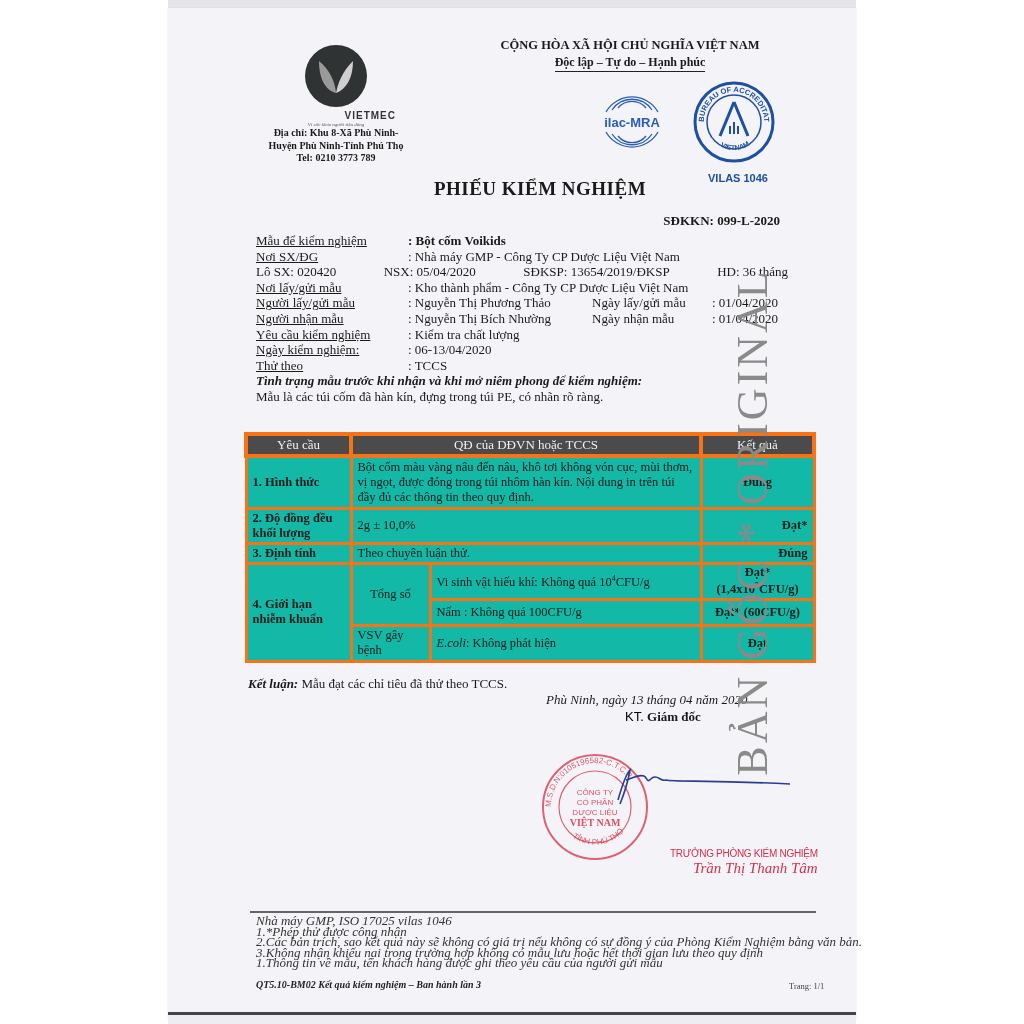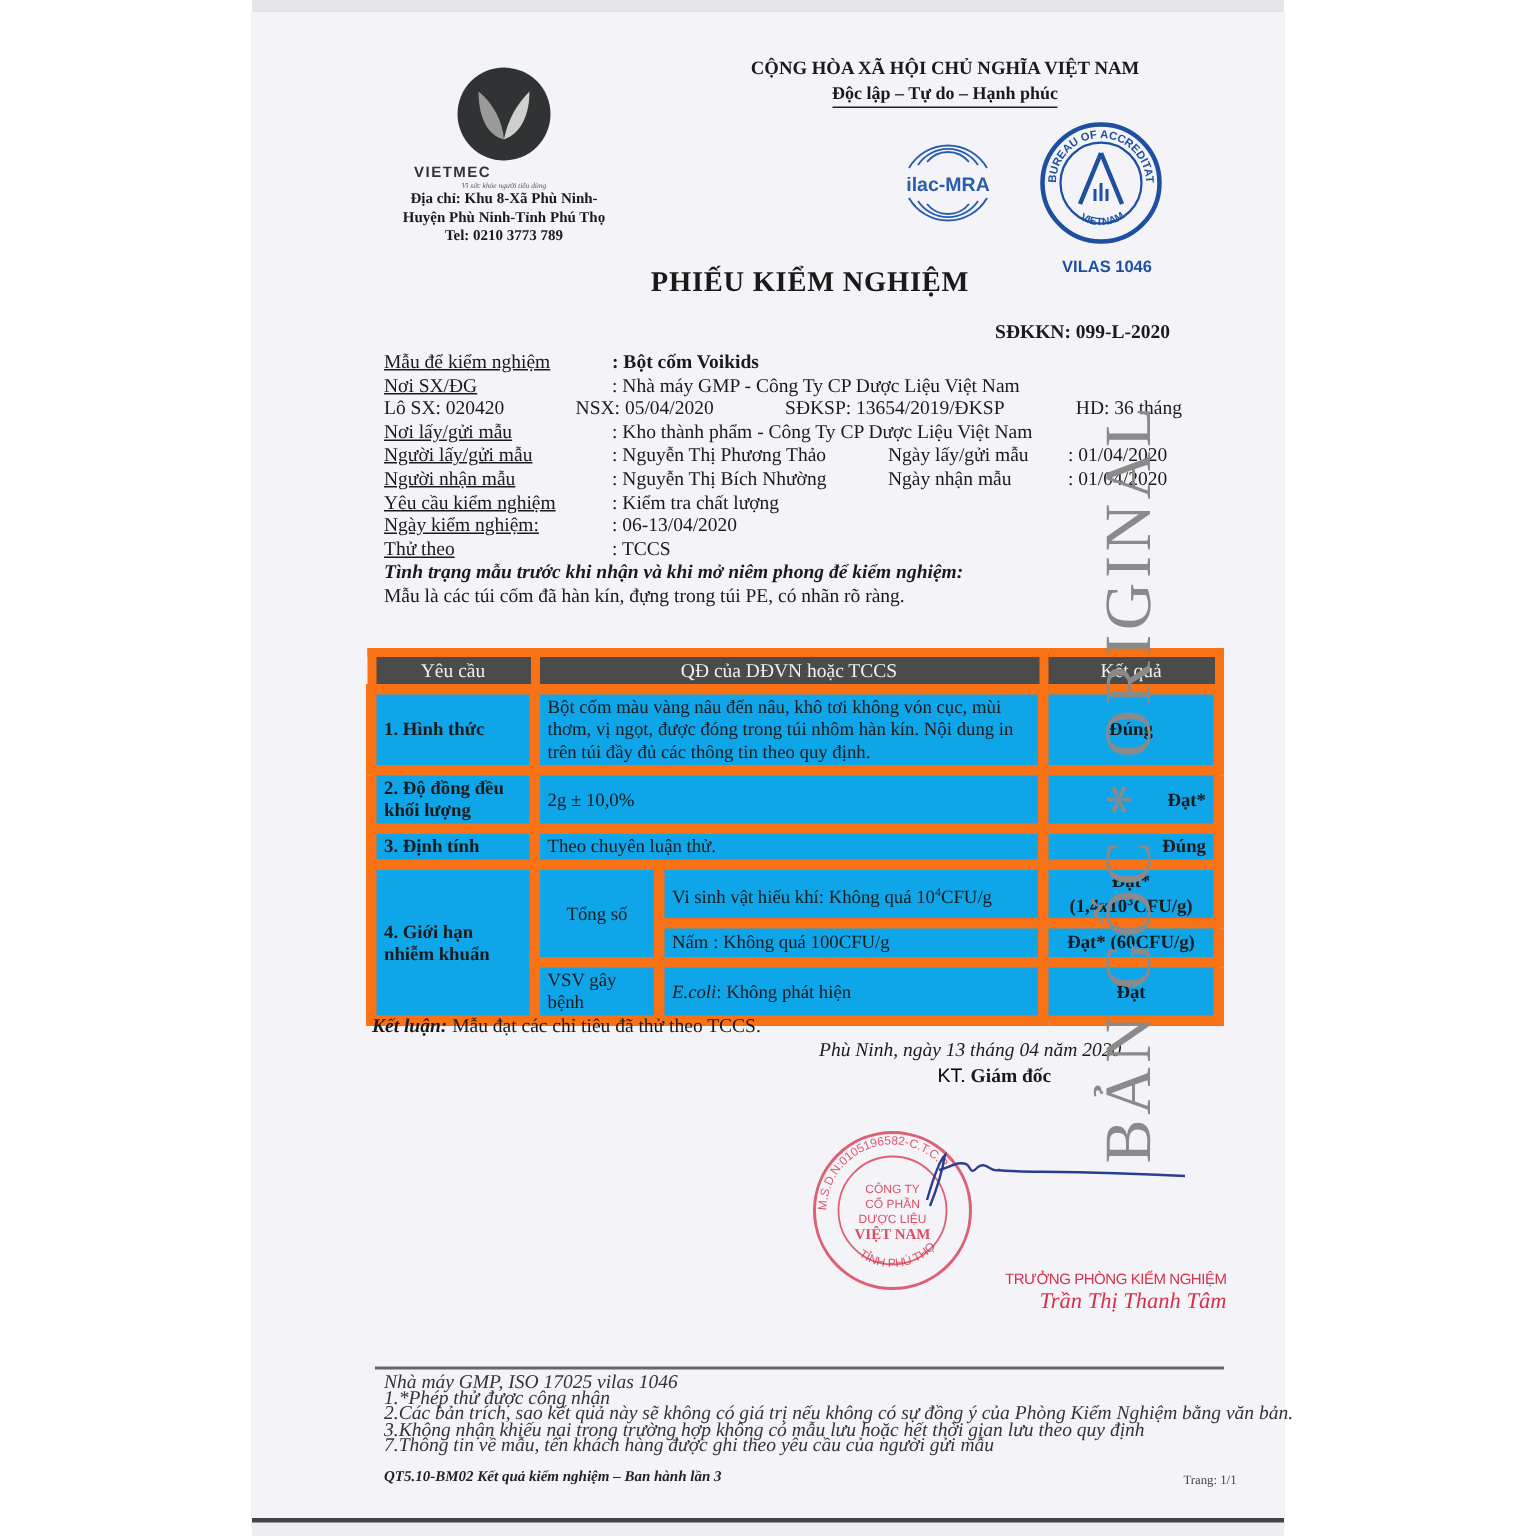--- a/index.html
+++ b/index.html
@@ -3,43 +3,43 @@
 <meta charset="utf-8">
 <style>
   html,body{margin:0;padding:0;background:#ffffff;}
   body{width:1024px;height:1024px;position:relative;overflow:hidden;font-family:"Liberation Serif","DejaVu Serif",serif;color:#1a1a1a;}
   .page{position:absolute;left:168px;top:8px;width:688px;height:1010px;background:#f4f4f8;box-shadow:0 0 1px #ccc;}
   .page-top-shade{position:absolute;left:168px;top:0;width:688px;height:10px;background:#e4e4ea;}
   .page-bottom-shade{position:absolute;left:168px;top:1013px;width:688px;height:11px;background:#eeeef2;}
   .abs{position:absolute;}
   
   .logo-circle{left:305px;top:45px;width:62px;height:62px;border-radius:50%;background:#2f3333;}
-  .logo-brand{left:276px;top:110px;width:120px;text-align:left;font-family:"Liberation Sans","DejaVu Sans",sans-serif;font-weight:bold;font-size:10px;letter-spacing:1px;color:#333;}
+  .logo-brand{left:276px;top:110px;width:120px;text-align:right;font-family:"Liberation Sans","DejaVu Sans",sans-serif;font-weight:bold;font-size:10px;letter-spacing:1px;color:#333;}
   .logo-slogan{left:276px;top:122px;width:120px;text-align:center;font-size:5px;font-style:italic;color:#555;}
   .addr{left:236px;top:127px;width:200px;text-align:center;font-weight:bold;font-size:10px;line-height:12.5px;}
   
   .nation{left:480px;top:38px;width:300px;text-align:center;font-weight:bold;font-size:12.5px;}
   .motto{left:480px;top:55px;width:300px;text-align:center;font-weight:bold;font-size:12px;}
   .motto span{border-bottom:1.5px solid #222;padding-bottom:2px;}
   .ilac{left:592px;top:82px;width:80px;height:80px;}
   .boa{left:692px;top:80px;width:84px;height:84px;}
   .vilas{left:698px;top:172px;width:80px;text-align:center;font-family:"Liberation Sans","DejaVu Sans",sans-serif;font-weight:bold;font-size:11px;color:#1e4fa0;}
   .title{left:260px;top:178px;width:560px;text-align:center;font-weight:bold;font-size:19px;letter-spacing:0.5px;}
   .sdkkn{left:600px;top:213px;width:180px;text-align:right;font-weight:bold;font-size:13px;}
   
   .info{left:256px;top:233px;width:560px;font-size:13px;line-height:15.6px;}
   .row{display:flex;white-space:nowrap;}
   .lbl{width:152px;flex:none;text-decoration:underline;}
   .val{flex:none;}
   .bold{font-weight:bold;}
   .it{font-style:italic;}
   
   table.res{position:absolute;left:244px;top:432px;width:572px;border-collapse:collapse;font-size:12.5px;}
-  table.res th{background:#4b4b4b;color:#f0f0f0;font-weight:normal;font-size:13px;height:18px;padding:0 4px;border:6px solid #f97316;}
-  table.res td{border:7px solid #f97316;padding:1px 5px;vertical-align:middle;line-height:15px;background:#0ea5e9;}
+  table.res th{background:#4b4b4b;color:#f0f0f0;font-weight:normal;font-size:13px;height:18px;padding:0 4px;border:4px solid #f97316;}
+  table.res td{border:3px solid #f97316;padding:1px 5px;vertical-align:middle;line-height:15px;background:#14b8a6;}
   td.req{font-weight:bold;width:92px;}
   td.res-cell{font-weight:bold;text-align:center;width:100px;}
   .conclusion{left:248px;top:676px;font-size:13px;}
   .place-date{left:546px;top:692px;font-size:13px;font-style:italic;}
   .director{left:625px;top:709px;font-size:13px;font-weight:bold;}
   .kt{color:#000000;font-family:"Liberation Sans","DejaVu Sans",sans-serif;font-weight:normal;}
   .stamp{left:540px;top:752px;width:110px;height:110px;}
   .sig{left:600px;top:760px;width:200px;height:60px;}
   .chief-title{left:670px;top:848px;font-family:"Liberation Sans","DejaVu Sans",sans-serif;font-size:10px;color:#d6304a;letter-spacing:-0.3px;}
   .chief-name{left:670px;top:860px;font-style:italic;font-size:15px;color:#d6304a;font-family:"Liberation Serif","DejaVu Serif",serif;margin-left:23px;}
@@ -232,17 +232,17 @@
 <div class="abs watermark">
     <span>BẢN GỐC * ORIGINAL</span>
   </div>
 
 <div class="abs footer-rule"></div>
 <div class="abs footer">
   <div>Nhà máy GMP, ISO 17025 vilas 1046</div>
   <div>1.*Phép thử được công nhận</div>
   <div>2.Các bản trích, sao kết quả này sẽ không có giá trị nếu không có sự đồng ý của Phòng Kiểm Nghiệm bằng văn bản.</div>
   <div>3.Không nhận khiếu nại trong trường hợp không có mẫu lưu hoặc hết thời gian lưu theo quy định</div>
-  <div>7.Thông tin về mẫu, tên khách hàng được ghi theo yêu cầu của người gửi mẫu</div>
+  <div>1.Thông tin về mẫu, tên khách hàng được ghi theo yêu cầu của người gửi mẫu</div>
 </div>
 <div class="abs footer-code">QT5.10-BM02 Kết quả kiểm nghiệm – Ban hành lần 3</div>
 <div class="abs page-num">Trang: 1/1</div>
 <div class="abs bottom-rule"></div>
 
 </body></html>

